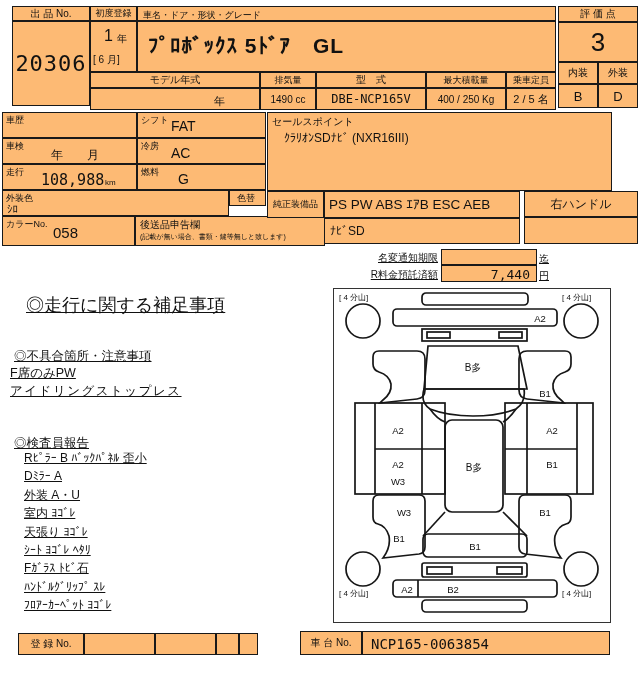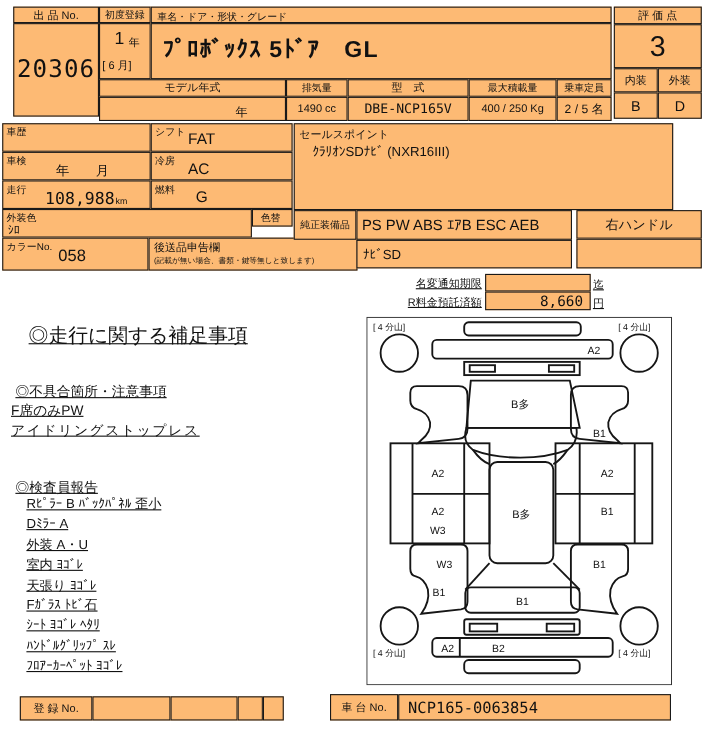--- a/index.html
+++ b/index.html
@@ -109,41 +109,41 @@
   <div class="cell ctr" style="left:524px;top:191px;width:114px;height:26px;font-size:12px">右ハンドル</div>
   <div class="cell" style="left:524px;top:217px;width:114px;height:27px"></div>
 
   <div class="txt" style="left:340px;top:251px;width:98px;font-size:10px;text-align:right">名変通知期限</div>
   <div class="cell" style="left:441px;top:249px;width:96px;height:16px">
     <span class="nob" style="right:5px;top:2px;font-size:11px"></span>
   </div>
   <div class="txt" style="left:539px;top:252px;font-size:10px">迄</div>
   <div class="txt" style="left:340px;top:268px;width:98px;font-size:10px;text-align:right">R料金預託済額</div>
   <div class="cell" style="left:441px;top:265px;width:96px;height:17px">
-    <span class="nob mono" style="right:6px;top:1px;font-size:13px">8,660</span>
+    <span class="nob mono" style="right:6px;top:1px;font-size:13px">7,440</span>
   </div>
   <div class="txt" style="left:539px;top:269px;font-size:10px">円</div>
 
   <div class="txt" style="left:26px;top:293px;font-size:18px">◎走行に関する補足事項</div>
 
   <div class="txt" style="left:14px;top:348px;font-size:12.5px">◎不具合箇所・注意事項</div>
   <div class="txt" style="left:10px;top:364px;font-size:12.5px;line-height:18px">
     <div>F席のみPW</div>
     <div style="letter-spacing:1.5px">アイドリングストップレス</div>
   </div>
 
   <div class="txt" style="left:14px;top:435px;font-size:12.5px">◎検査員報告</div>
   <div class="txt" style="left:24px;top:449px;font-size:12px;line-height:18.4px">
     <div>Rﾋﾟﾗｰ B ﾊﾞｯｸﾊﾟﾈﾙ 歪小</div>
     <div>Dﾐﾗｰ A</div>
     <div>外装 A・U</div>
     <div>室内 ﾖｺﾞﾚ</div>
     <div>天張り ﾖｺﾞﾚ</div>
+    <div>ｼｰﾄ ﾖｺﾞﾚ ﾍﾀﾘ</div>
     <div>Fｶﾞﾗｽ ﾄﾋﾞ石</div>
-    <div>ｼｰﾄ ﾖｺﾞﾚ ﾍﾀﾘ</div>
     <div>ﾊﾝﾄﾞﾙｸﾞﾘｯﾌﾟ ｽﾚ</div>
     <div>ﾌﾛｱｰｶｰﾍﾟｯﾄ ﾖｺﾞﾚ</div>
   </div>
 
   <svg style="position:absolute;left:333px;top:288px" width="278" height="335" viewBox="0 0 278 335">
     <rect x="0.5" y="0.5" width="277" height="334" fill="none" stroke="#333" stroke-width="1"></rect>
     <g fill="none" stroke="#161616" stroke-width="1.7">
 
       <circle cx="30" cy="33" r="17"></circle>
       <circle cx="248" cy="33" r="17"></circle>

